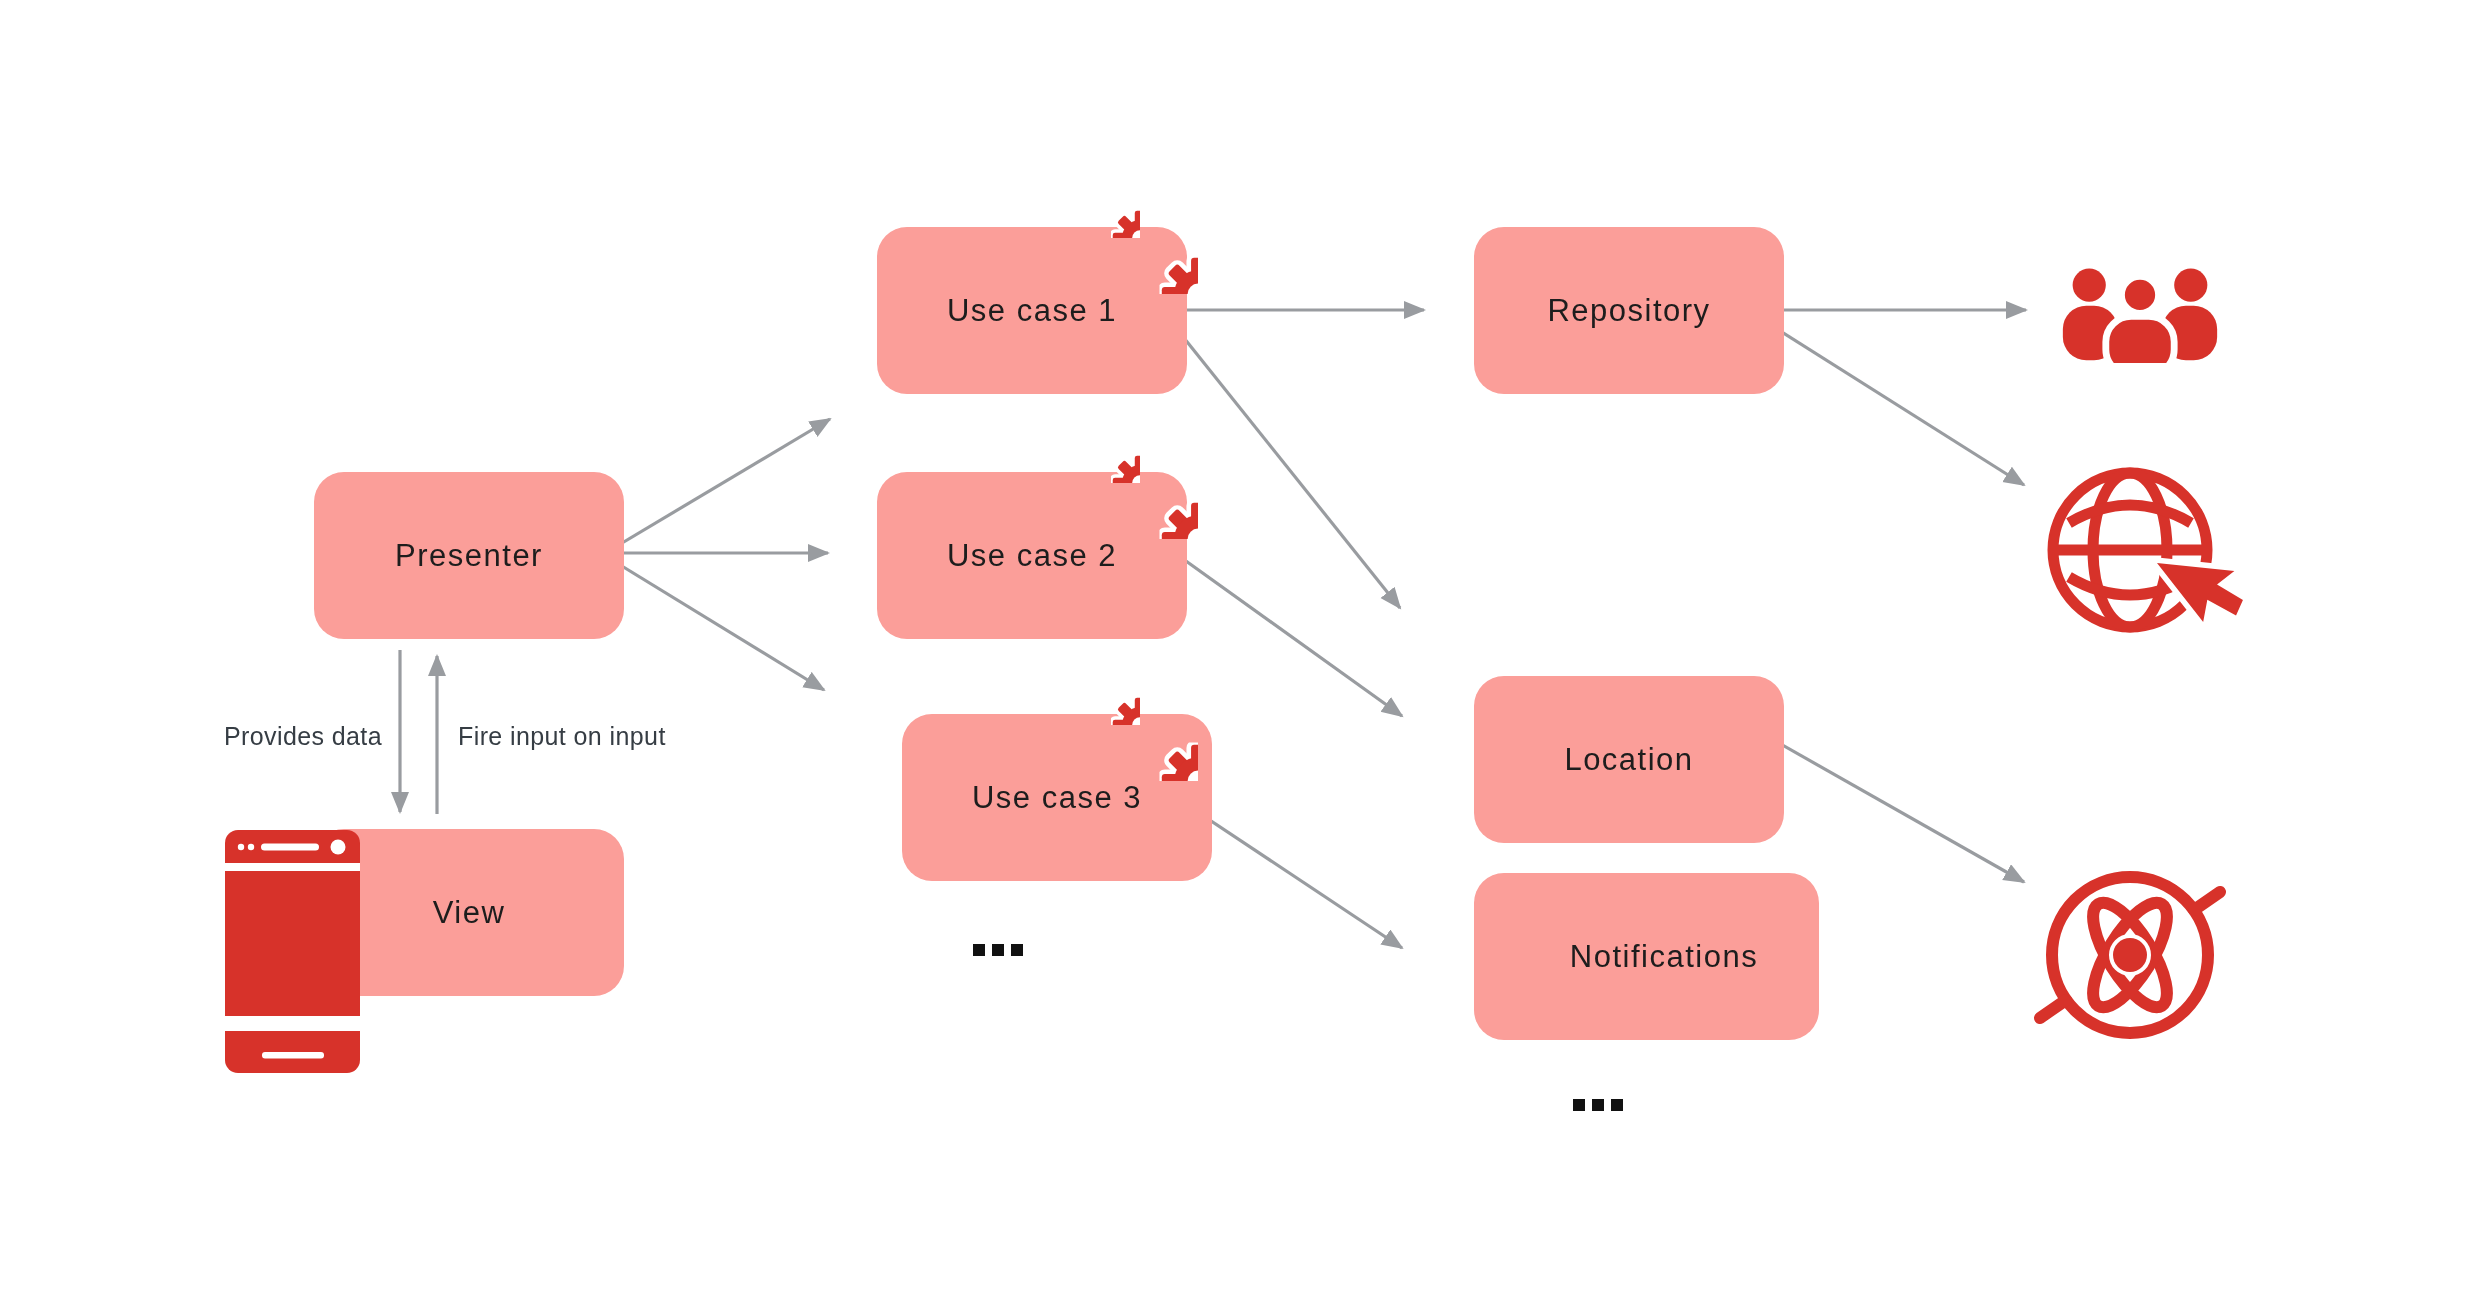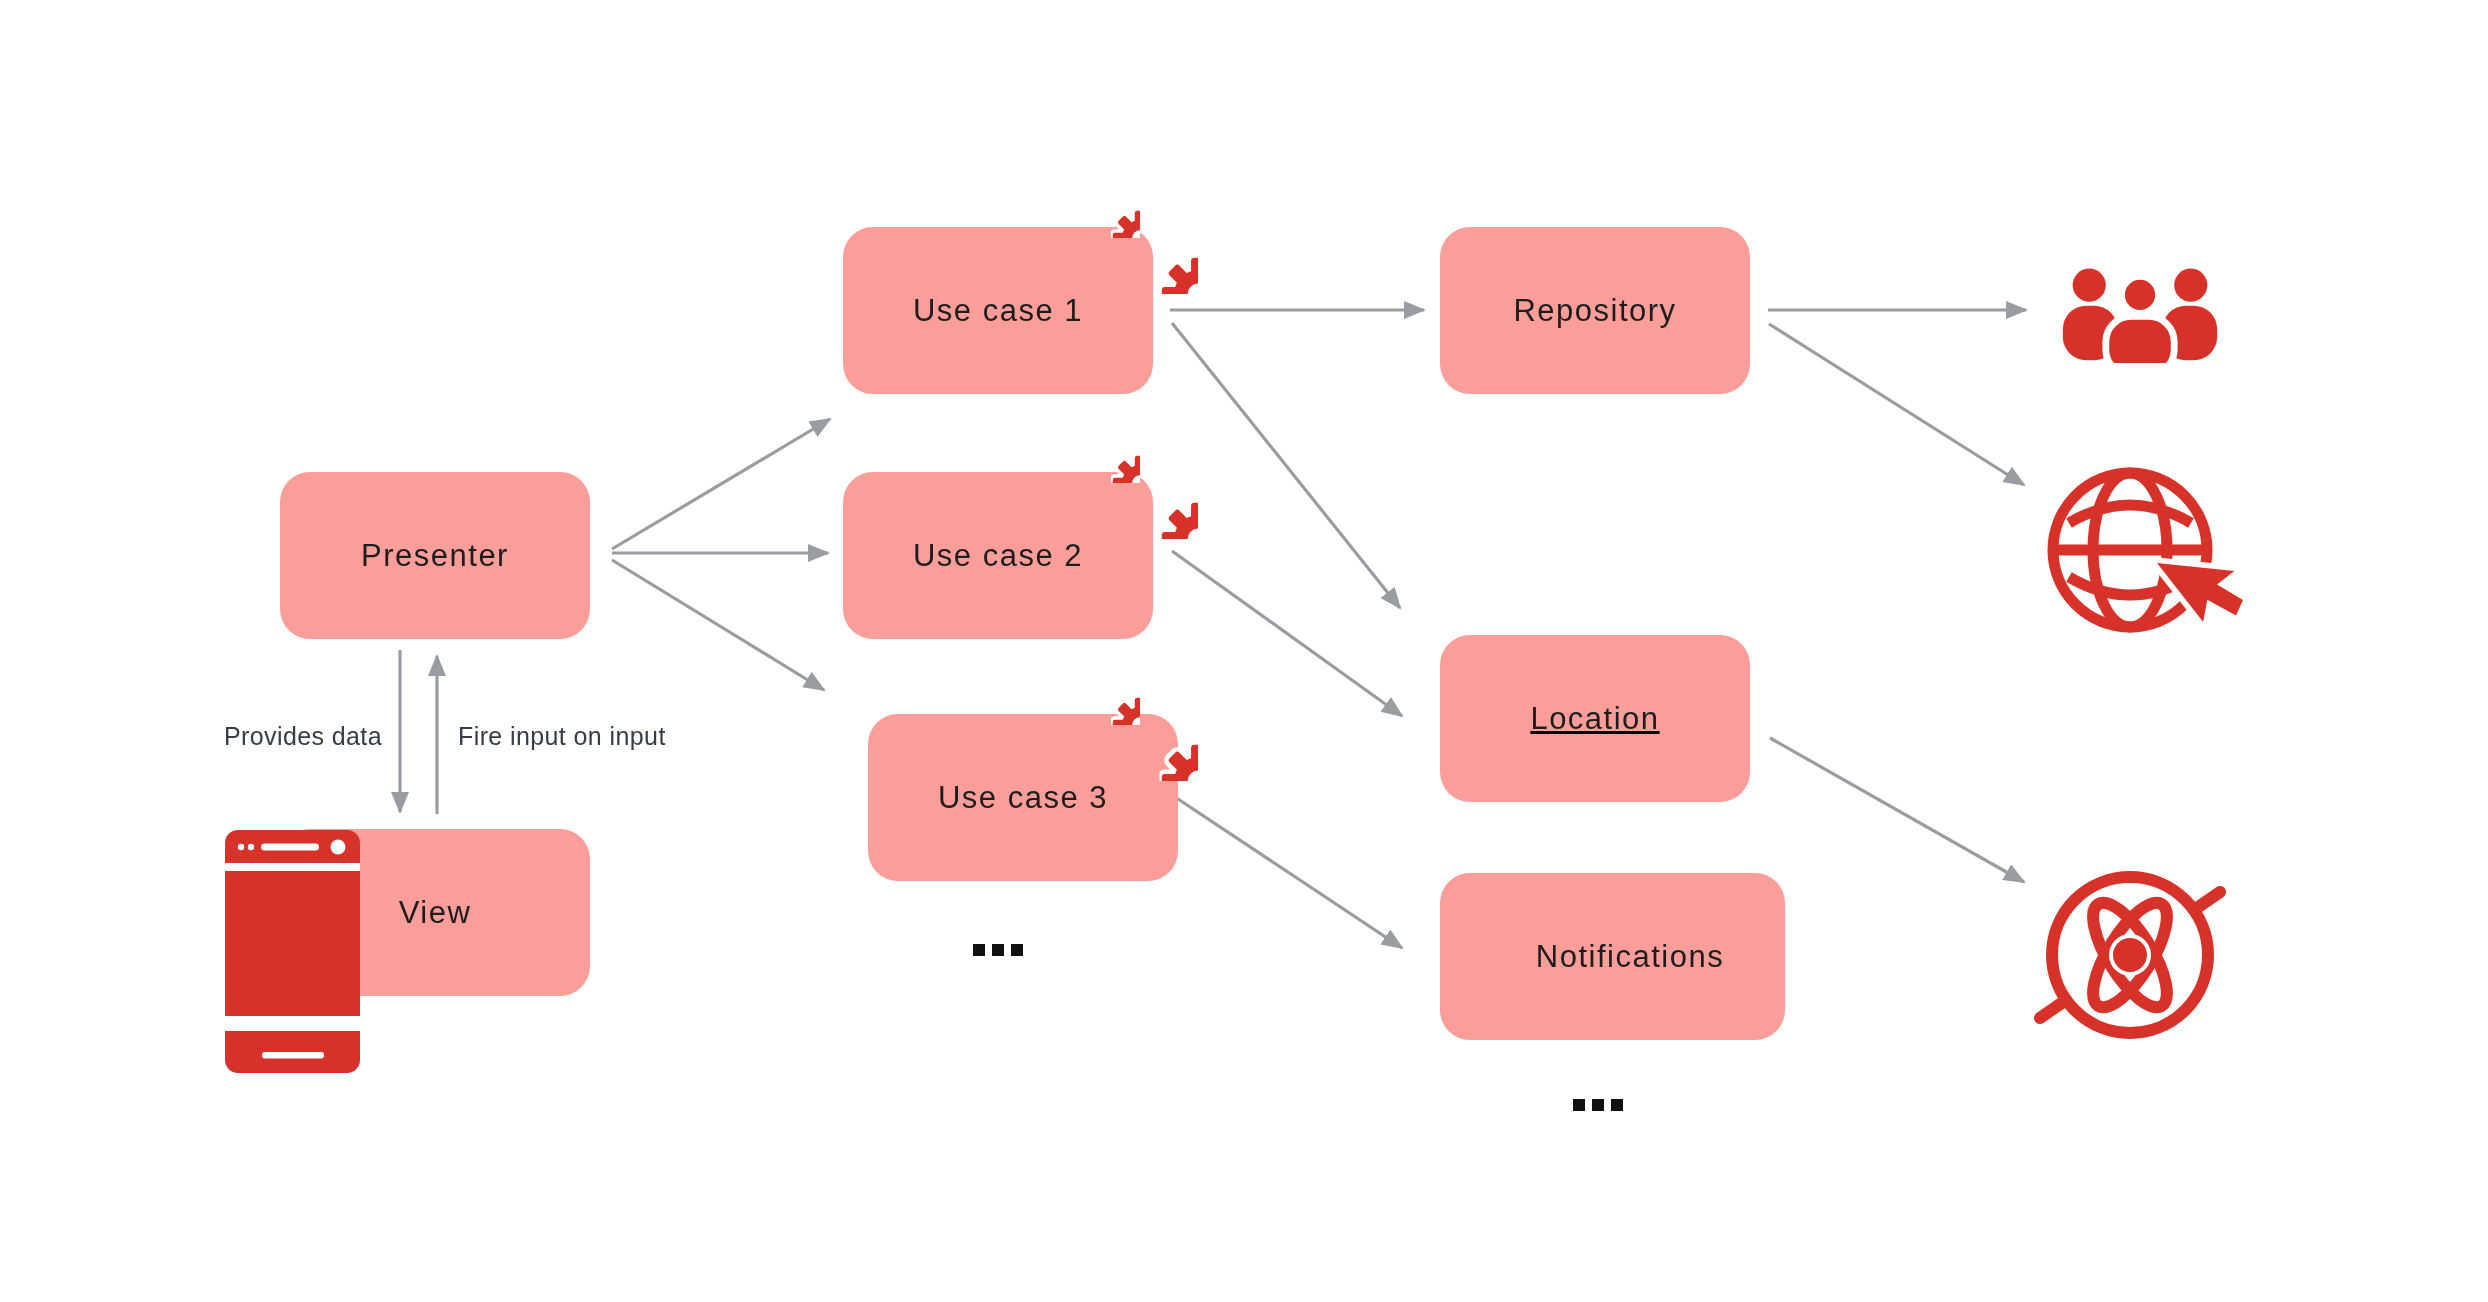--- a/index.html
+++ b/index.html
@@ -15,33 +15,33 @@
     width:2488px;height:1302px;position:relative;overflow:hidden;
     background:var(--background);
     font-family:"Liberation Sans", sans-serif;
   }
   .edges{position:absolute;left:0;top:0;}
   .edges line{stroke:var(--arrow-gray);stroke-width:3.2px;}
   #ah path{fill:var(--arrow-gray);}
   .node{
     position:absolute;width:310px;height:167px;
     background:var(--node-fill);border-radius:30px;
-    display:flex;align-items:center;justify-content:center;
+    display:flex;align-items:center;justify-content:center;margin-left:34px;
   }
   .node .node-label{
     font-size:31px;letter-spacing:1.5px;color:var(--text-dark);
     white-space:nowrap;
   }
   .n-presenter{left:280px;top:472px;}
   .n-view{left:280px;top:829px;}
   .n-uc1{left:843px;top:227px;}
   .n-uc2{left:843px;top:472px;}
   .n-uc3{left:868px;top:714px;}
   .n-repo{left:1440px;top:227px;}
-  .n-loc{left:1440px;top:635px;text-decoration:underline;}
+  .n-loc{left:1440px;top:676px;}
   .n-notif{left:1440px;top:873px;padding-left:35px;}
 
   .edge-label{
     position:absolute;font-size:25px;letter-spacing:0.4px;
     color:var(--label-dark);white-space:nowrap;
   }
   .lbl-provides{left:150px;top:722px;width:232px;text-align:right;}
   .lbl-fire{left:458px;top:722px;}
 
   .icon{position:absolute;color:var(--icon-red);}

